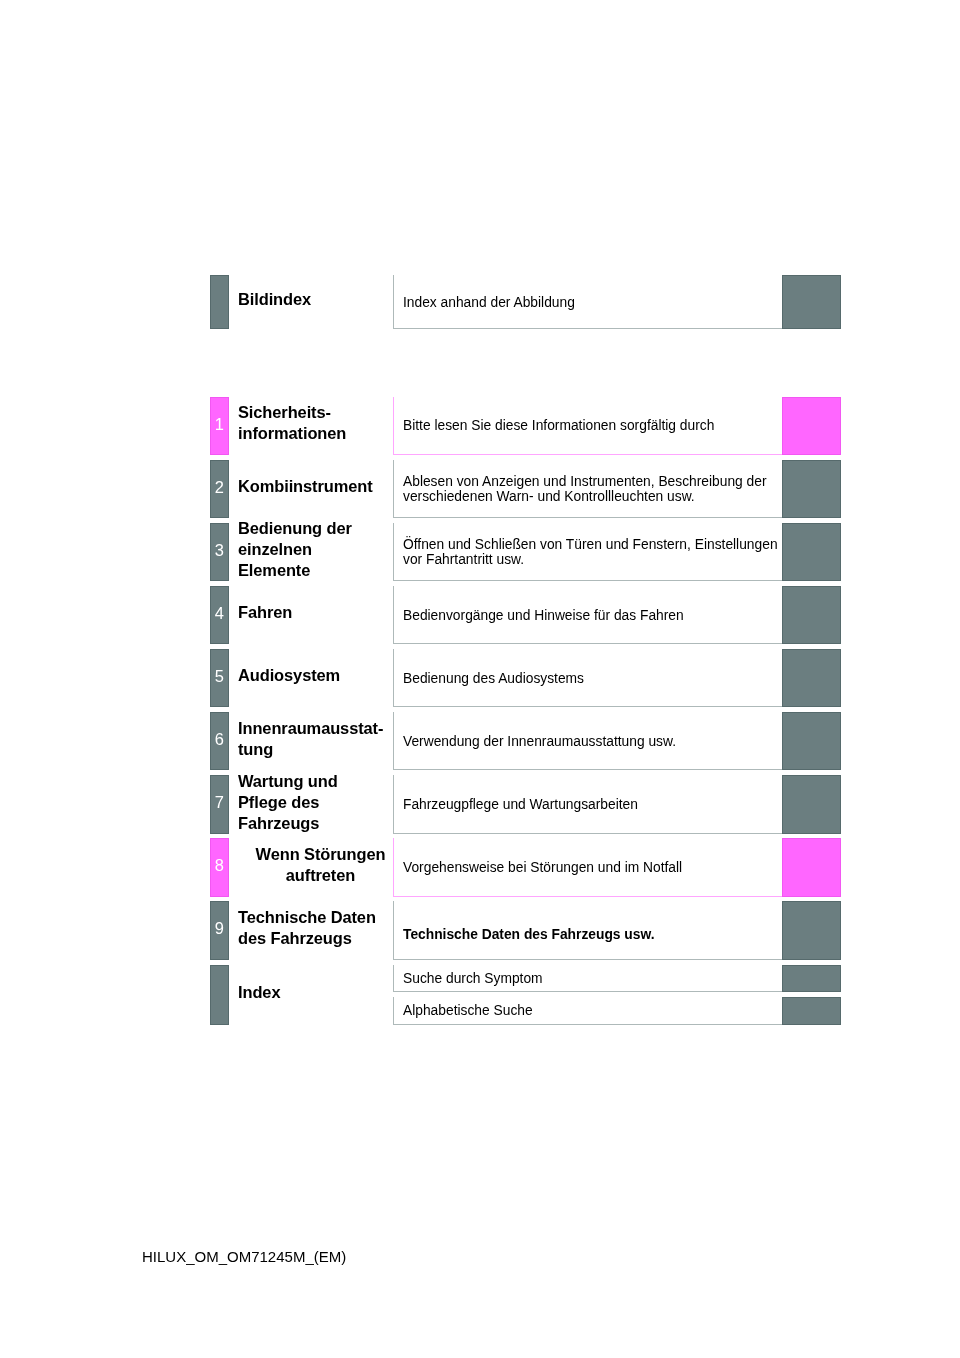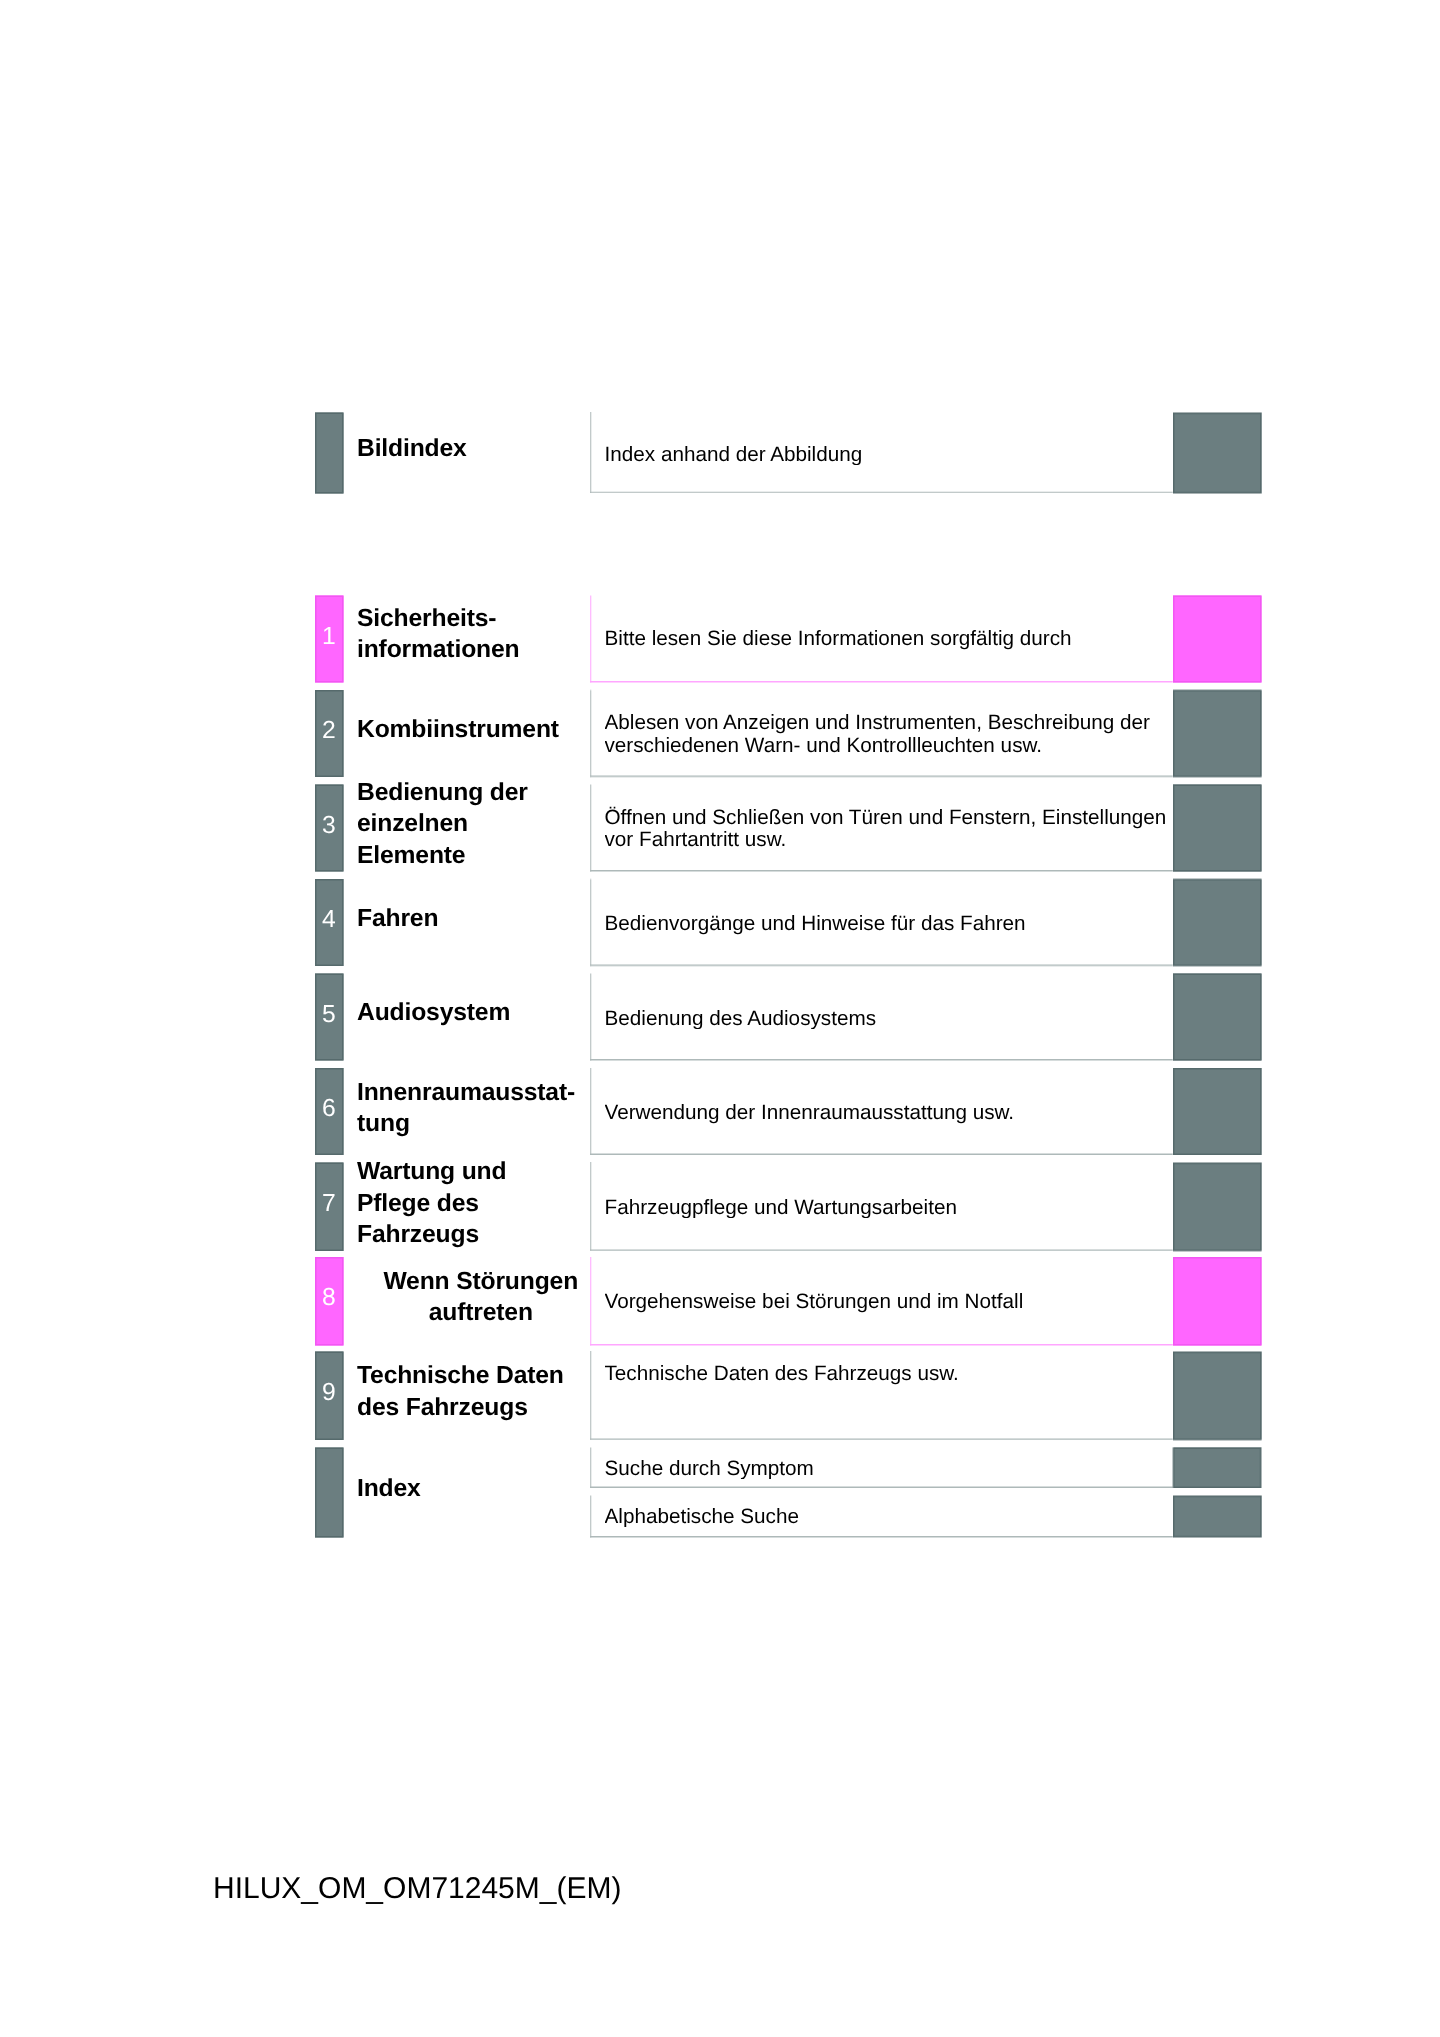--- a/index.html
+++ b/index.html
@@ -69,21 +69,21 @@
     width:59.2px; height:100%;
     box-sizing:border-box;
     background:var(--accent);
     border:0.5px solid var(--barline);
   }
 
   
   .footer-code {
     position:absolute;
     left:142px; top:1224px;
-    font-size:20px;
+    font-size:15px;
     color:#000;
   }
   .watermark {
     position:absolute;
     left:680.2px; top:1326.8px;
     font-size:26.9px;
     color:#9a9a9a;
     letter-spacing:0px;
   }
 </style>
@@ -183,21 +183,21 @@
     <div class="desc" style="top: 21.7px;">Vorgehensweise bei Störungen und im Notfall</div>
     <div class="tab"></div>
   </div>
       <div class="row" style="top: 877.26px; height: 58.4px; --accent: #6b7e80; --border: #aeb9b9; --barline: #566a6c;">
     <div class="bar"></div>
     <div class="bar-num" style="top: 19.2px;">9</div>
     <div class="title" style="top: 5.8px;">Technische Daten<br>des Fahrzeugs</div>
   </div>
       <div class="cell" style="top: 877.26px; height: 58.4px; --accent: #6b7e80; --border: #aeb9b9; --barline: #566a6c;">
     <div class="desc-box"></div>
-    <div class="desc" style="top: 7px;">Technische Daten des Fahrzeugs usw.</div>
+    <div class="desc" style="top: 26px; font-weight: bold;">Technische Daten des Fahrzeugs usw.</div>
     <div class="tab"></div>
   </div>
       <div class="row" style="top: 940.73px; height: 60.2px; --accent: #6b7e80; --border: #aeb9b9; --barline: #566a6c;">
     <div class="bar"></div>
 
     <div class="title" style="top: 17.1px;">Index</div>
   </div>
       <div class="cell" style="top: 940.73px; height: 27.6px; --accent: #6b7e80; --border: #aeb9b9; --barline: #566a6c;">
     <div class="desc-box"></div>
     <div class="desc" style="top: 6.3px;">Suche durch Symptom</div>

